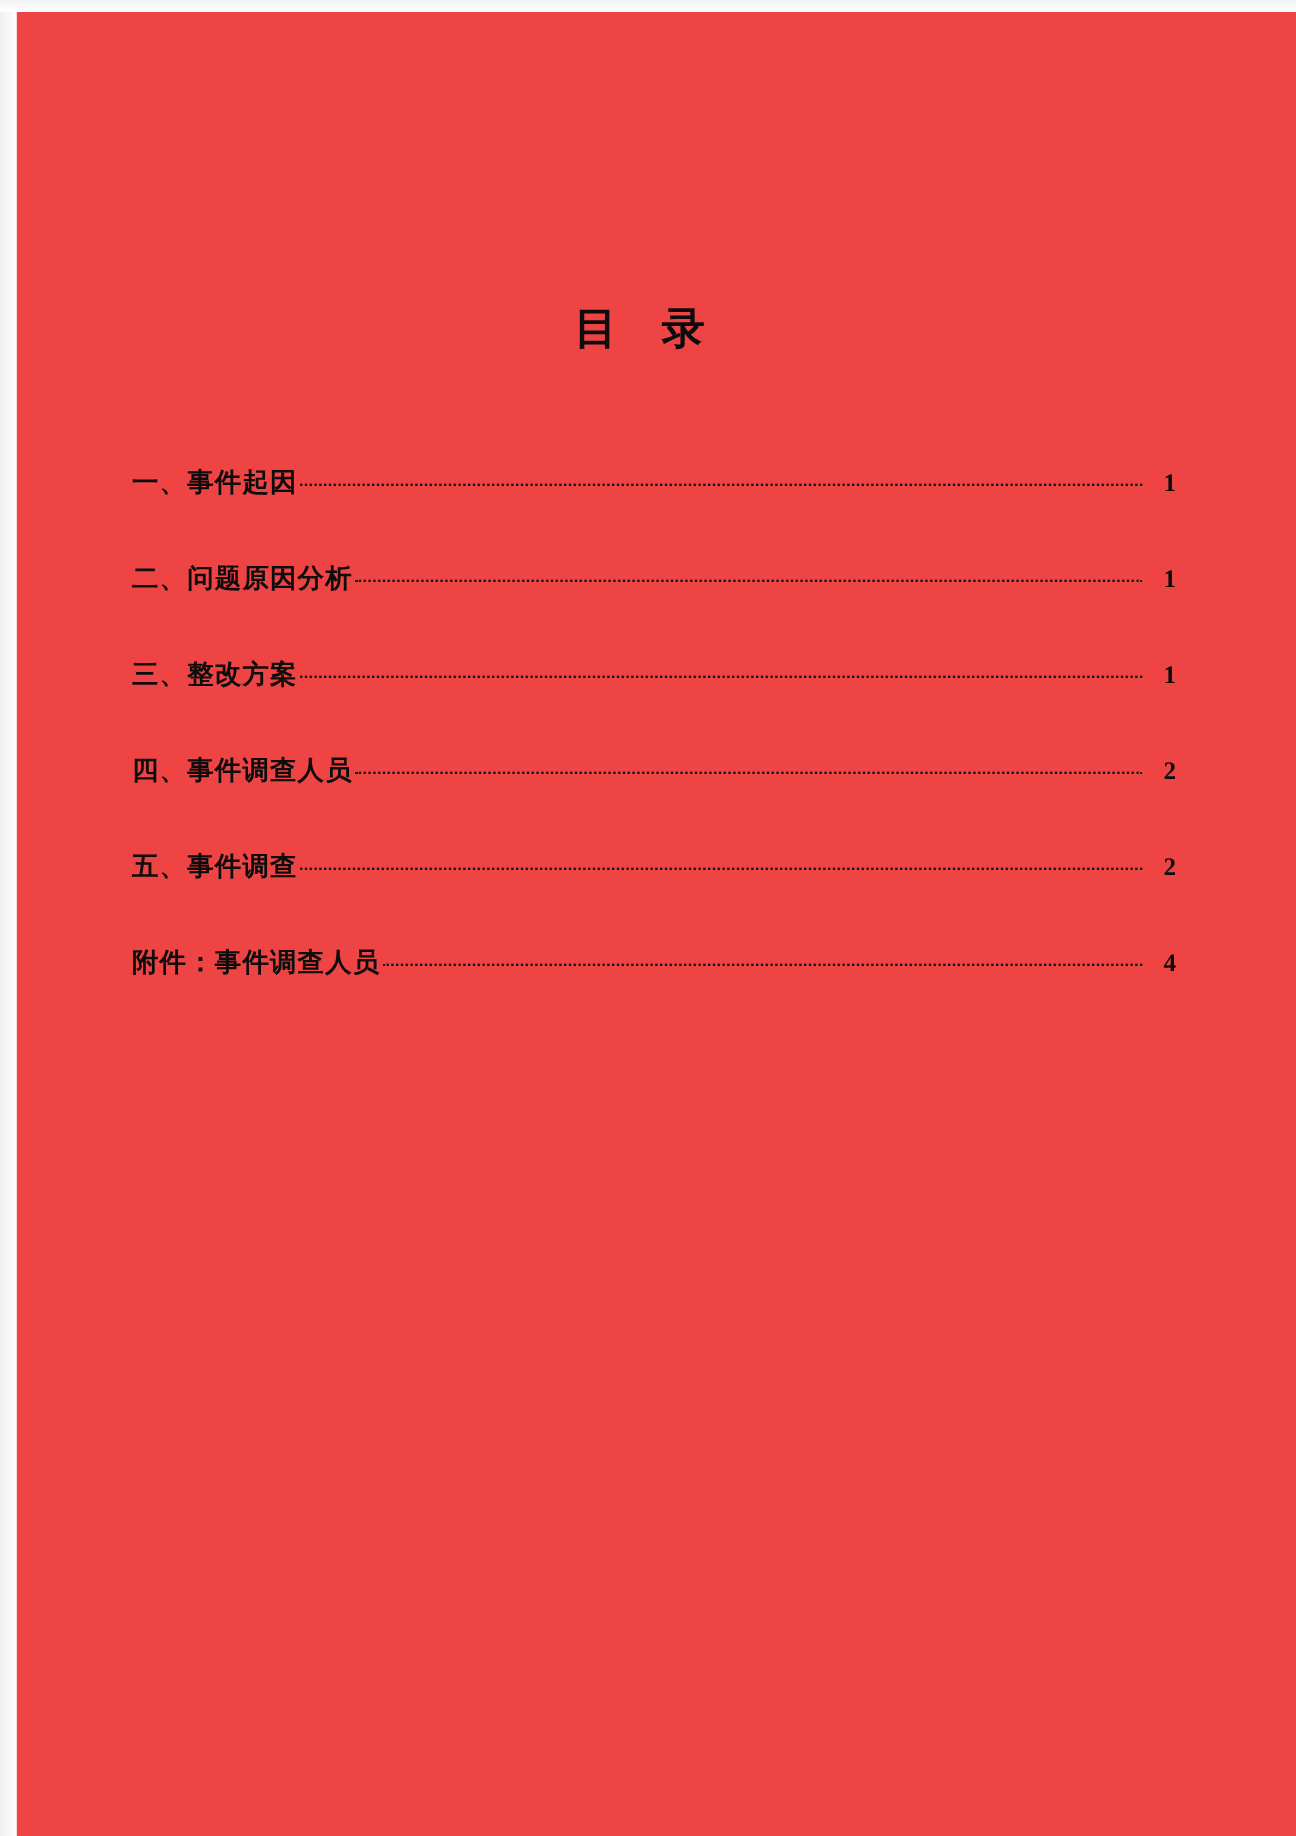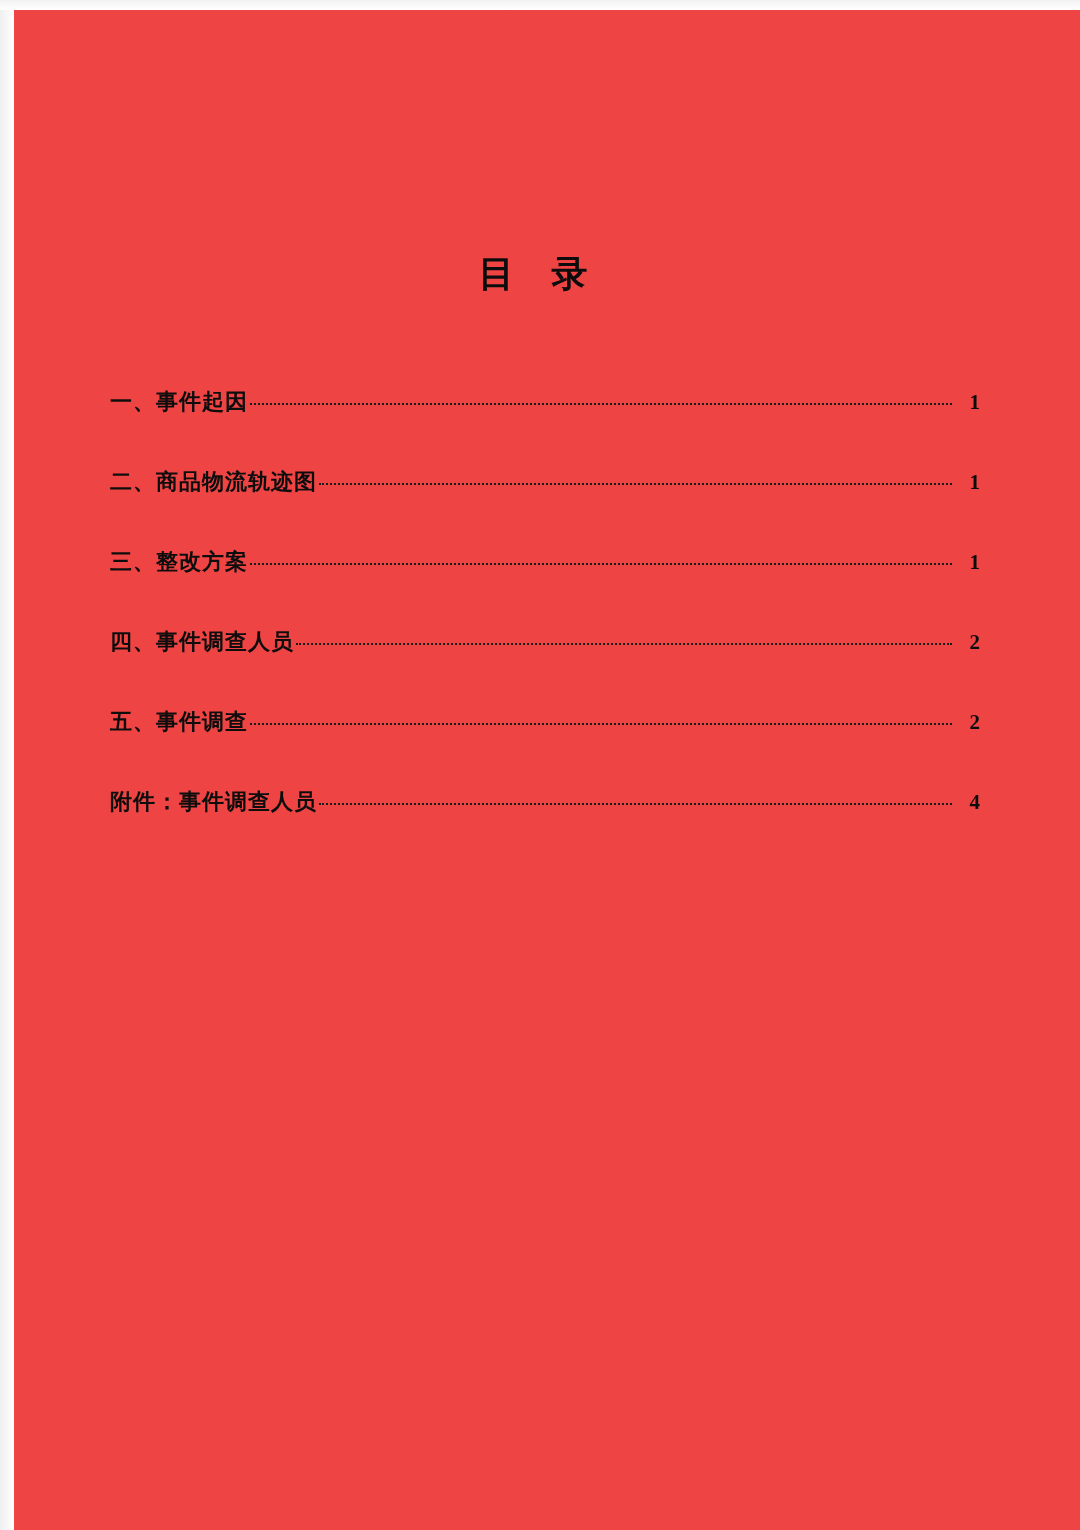--- a/index.html
+++ b/index.html
@@ -101,21 +101,21 @@
 
     <ul class="toc-list">
 
       <li class="toc-entry">
         <span class="label">一、事件起因</span>
         <span class="leader"></span>
         <span class="pageno">1</span>
       </li>
 
       <li class="toc-entry">
-        <span class="label">二、商品物流轨迹图</span>
+        <span class="label">二、问题原因分析</span>
         <span class="leader"></span>
         <span class="pageno">1</span>
       </li>
 
       <li class="toc-entry">
         <span class="label">三、整改方案</span>
         <span class="leader"></span>
         <span class="pageno">1</span>
       </li>
 

